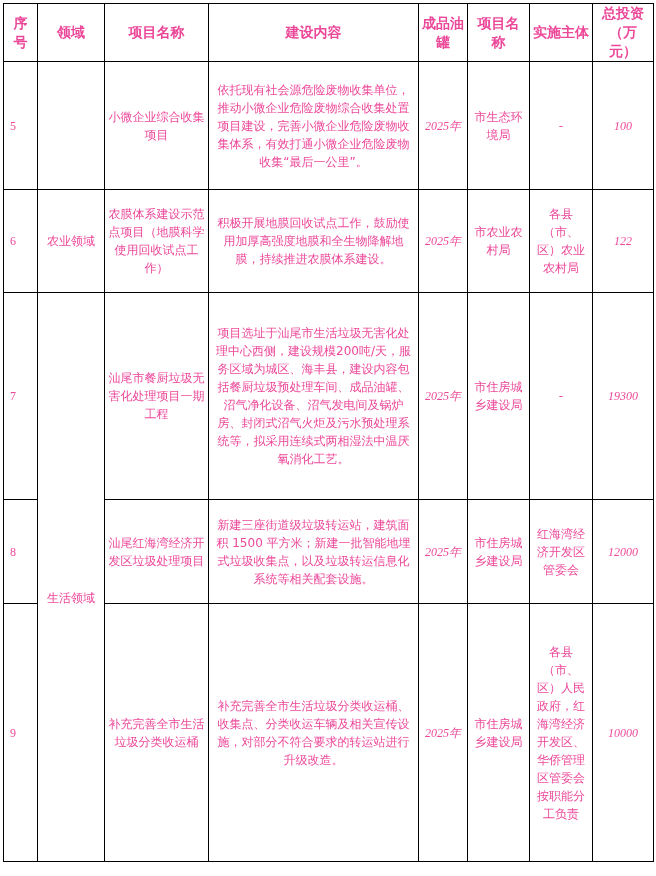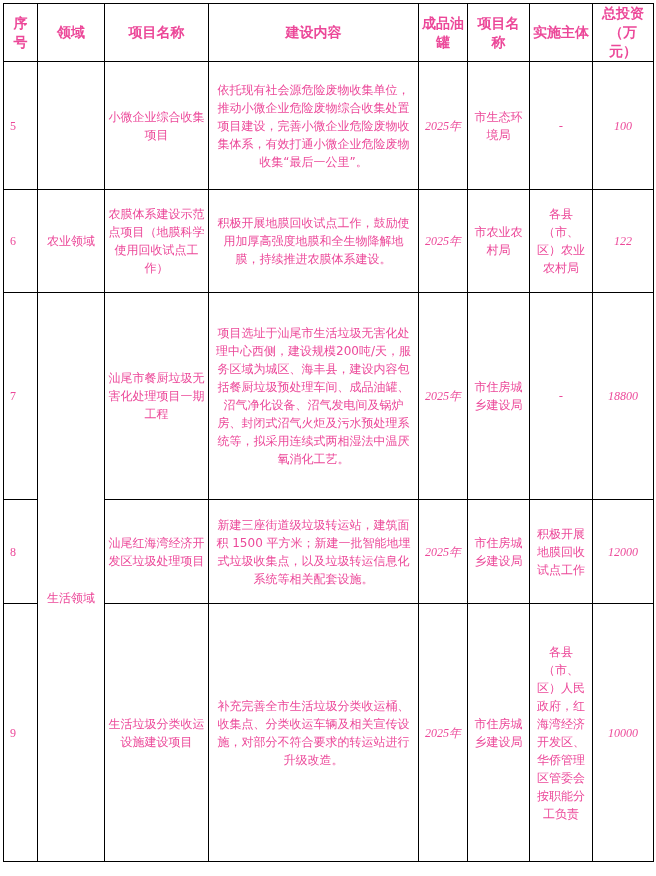--- a/index.html
+++ b/index.html
@@ -86,36 +86,36 @@
     </tr>
 
     <tr class="h7">
       <td class="serial">7</td>
       <td rowspan="3" style="padding-top:42px;">生活领域</td>
       <td>汕尾市餐厨垃圾无害化处理项目一期工程</td>
       <td class="content">项目选址于汕尾市生活垃圾无害化处理中心西侧，建设规模200吨/天，服务区域为城区、海丰县，建设内容包括餐厨垃圾预处理车间、成品油罐、沼气净化设备、沼气发电间及锅炉房、封闭式沼气火炬及污水预处理系统等，拟采用连续式两相湿法中温厌氧消化工艺。</td>
       <td class="num">2025年</td>
       <td>市住房城乡建设局</td>
       <td>-</td>
-      <td class="num">18800</td>
+      <td class="num">19300</td>
     </tr>
 
     <tr class="h8">
       <td class="serial">8</td>
       <td>汕尾红海湾经济开发区垃圾处理项目</td>
       <td class="content">新建三座街道级垃圾转运站，建筑面积 1500 平方米；新建一批智能地埋式垃圾收集点，以及垃圾转运信息化系统等相关配套设施。</td>
       <td class="num">2025年</td>
       <td>市住房城乡建设局</td>
-      <td>积极开展地膜回收试点工作</td>
+      <td>红海湾经济开发区管委会</td>
       <td class="num">12000</td>
     </tr>
 
     <tr class="h9">
       <td class="serial">9</td>
-      <td>生活垃圾分类收运设施建设项目</td>
+      <td>补充完善全市生活垃圾分类收运桶</td>
       <td class="content">补充完善全市生活垃圾分类收运桶、收集点、分类收运车辆及相关宣传设施，对部分不符合要求的转运站进行升级改造。</td>
       <td class="num">2025年</td>
       <td>市住房城乡建设局</td>
       <td>各县（市、区）人民政府，红海湾经济开发区、华侨管理区管委会按职能分工负责</td>
       <td class="num">10000</td>
     </tr>
   </tbody>
     </table>
 </div>
 

